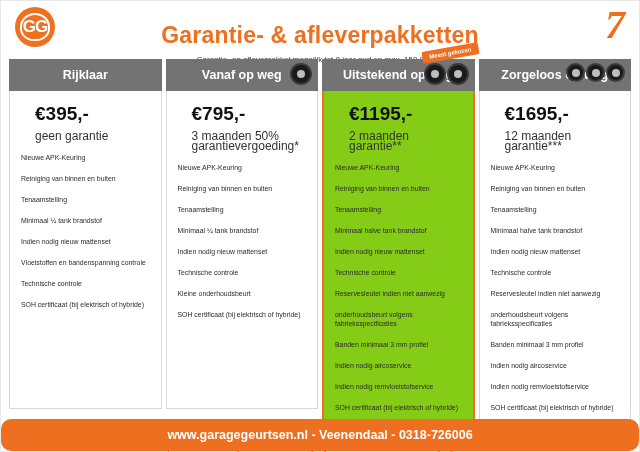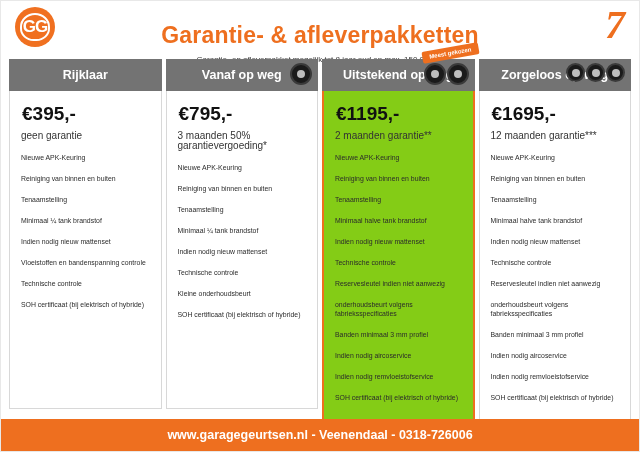--- a/index.html
+++ b/index.html
@@ -112,26 +112,26 @@
   .col.highlight .col-body {
     border: 2px solid #ee6f1f;
     border-top: none;
     background: #84cc16;
   }
   .col.highlight .col-head { }
   .price {
     font-size: 19px;
     font-weight: bold;
     color: #111111;
-    margin: 2px 0 6px 3px;
+    margin: 2px 0 6px 16px;
   }
   .guarantee {
-    font-size: 10px;
+    font-size: 12px;
     color: #333333;
-    margin: 0 0 12px 2px;
+    margin: 0 0 12px 16px;
     line-height: 10px;
   }
   ul.features {
     list-style: none;
     margin: 0; padding: 0;
   }
   ul.features li {
     font-size: 6.9px;
     color: #2b2b2b;
     line-height: 9px;
@@ -188,20 +188,21 @@
   
   .footer {
     position: absolute;
     left: 0; right: 0; bottom: 0;
     background: #ee6f1f;
     color: #ffffff;
     text-align: center;
     font-size: 12.5px;
     font-weight: bold;
     padding: 9px 0;
+    border-radius: 10px;
   }
 </style>
 </head>
 <body>
 
 <div class="page">
 
   <div class="header">
     <div class="logo">
       <div class="logo-circle"></div>

